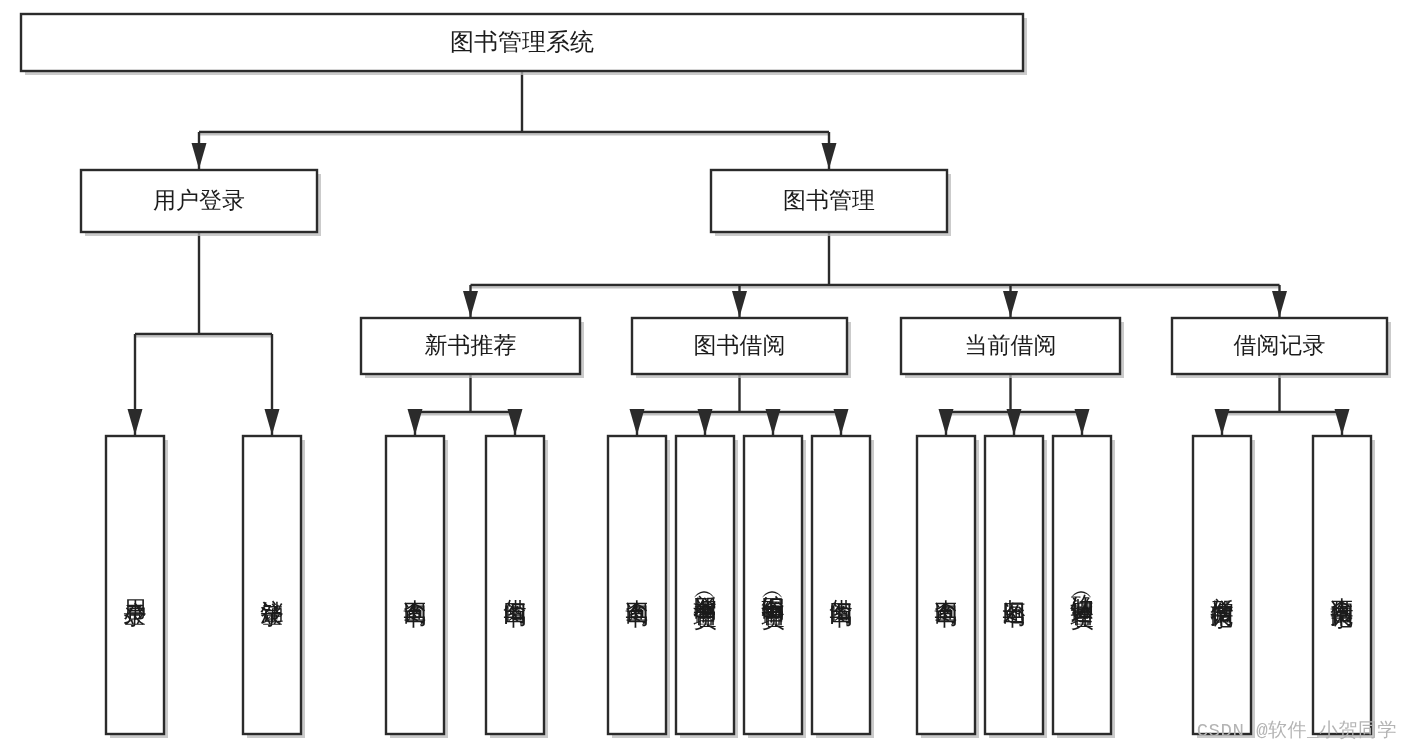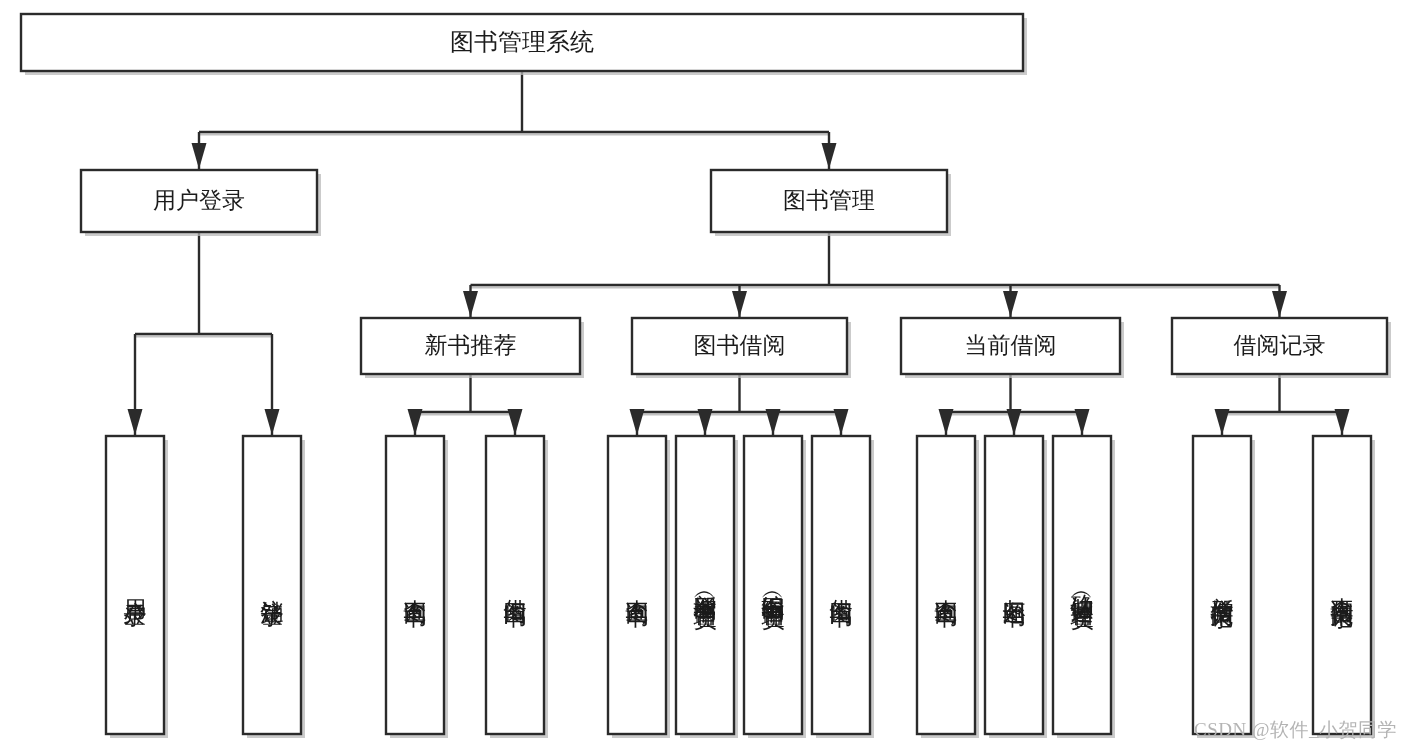--- a/index.html
+++ b/index.html
@@ -79,21 +79,21 @@
     align-items: center;
     justify-content: center;
     white-space: nowrap;
     pointer-events: none;
     user-select: none;
   }
   #watermark {
     position: absolute;
     right: 8px;
     bottom: 4px;
-    font-family: Liberation Serif, serif;
+    font-family: Liberation Mono, monospace;
     font-size: 19px;
     color: #b4b4b4;
     white-space: nowrap;
     letter-spacing: 0.5px;
   }
 </style>
 </head>
 <body>
 
 <div id="diagram-root">

